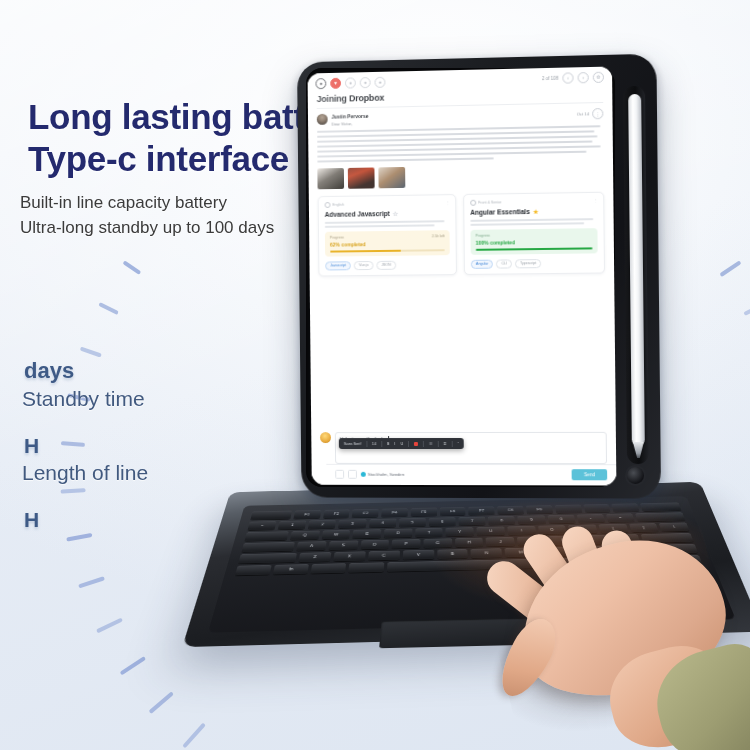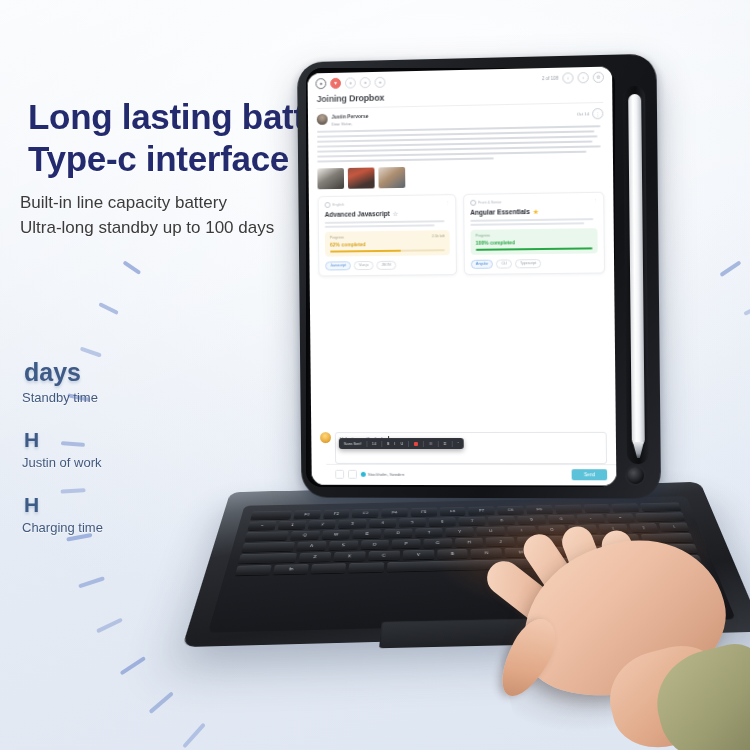--- a/index.html
+++ b/index.html
@@ -45,24 +45,24 @@
 
   
   #stats{position:absolute;left:22px;top:360px;width:250px;}
   .stat{margin-bottom:24px;}
   .stat-value{
     color:#3e5a86;font-weight:bold;line-height:1;
     display:flex;align-items:baseline;
     text-shadow:0 2px 3px rgba(120,145,180,.38);
   }
   .stat-num{font-size:52px;letter-spacing:-1px;}
-  .stat-unit{font-size:25px;font-weight:bold;margin-left:2px;}
+  .stat-unit{font-size:22px;font-weight:bold;margin-left:2px;}
   .stat-unit.small{font-size:21px;}
   .stat-label{
-    color:#41597f;font-size:13px;margin-top:5px;
+    color:#41597f;font-size:21px;margin-top:5px;
     text-shadow:0 1px 1px rgba(255,255,255,.8);
   }
 
   
   #device{position:absolute;left:297px;top:58px;width:360px;height:440px;}
   .case{
     position:absolute;inset:0;border-radius:26px;
     background:linear-gradient(118deg,#2c2f34 0%,#1a1c20 35%,#121317 70%,#26282d 100%);
     box-shadow:0 16px 34px rgba(40,55,80,.34),0 3px 10px rgba(30,40,60,.3);
     transform:perspective(900px) rotateY(-3.2deg) rotateZ(-.6deg);
@@ -330,27 +330,26 @@
     <div class="stat">
       <div class="stat-value">
         <span class="stat-unit">days</span>
       </div>
       <div class="stat-label">Standby time</div>
     </div>
     <div class="stat">
       <div class="stat-value">
         <span class="stat-unit small">H</span>
       </div>
-      <div class="stat-label">Justin of work</div>
+      <div class="stat-label">Length of line</div>
     </div>
     <div class="stat">
       <div class="stat-value">
         <span class="stat-unit small">H</span>
       </div>
-      <div class="stat-label">Charging time</div>
     </div>
   </div>
 
   <div id="keyboard">
     <div class="kb-body"></div>
     <div class="kb-deck"></div>
     <div class="keys" id="keys">
         <div class="krow">
           <div class="key w15"></div>
           <div class="key">F1</div>

